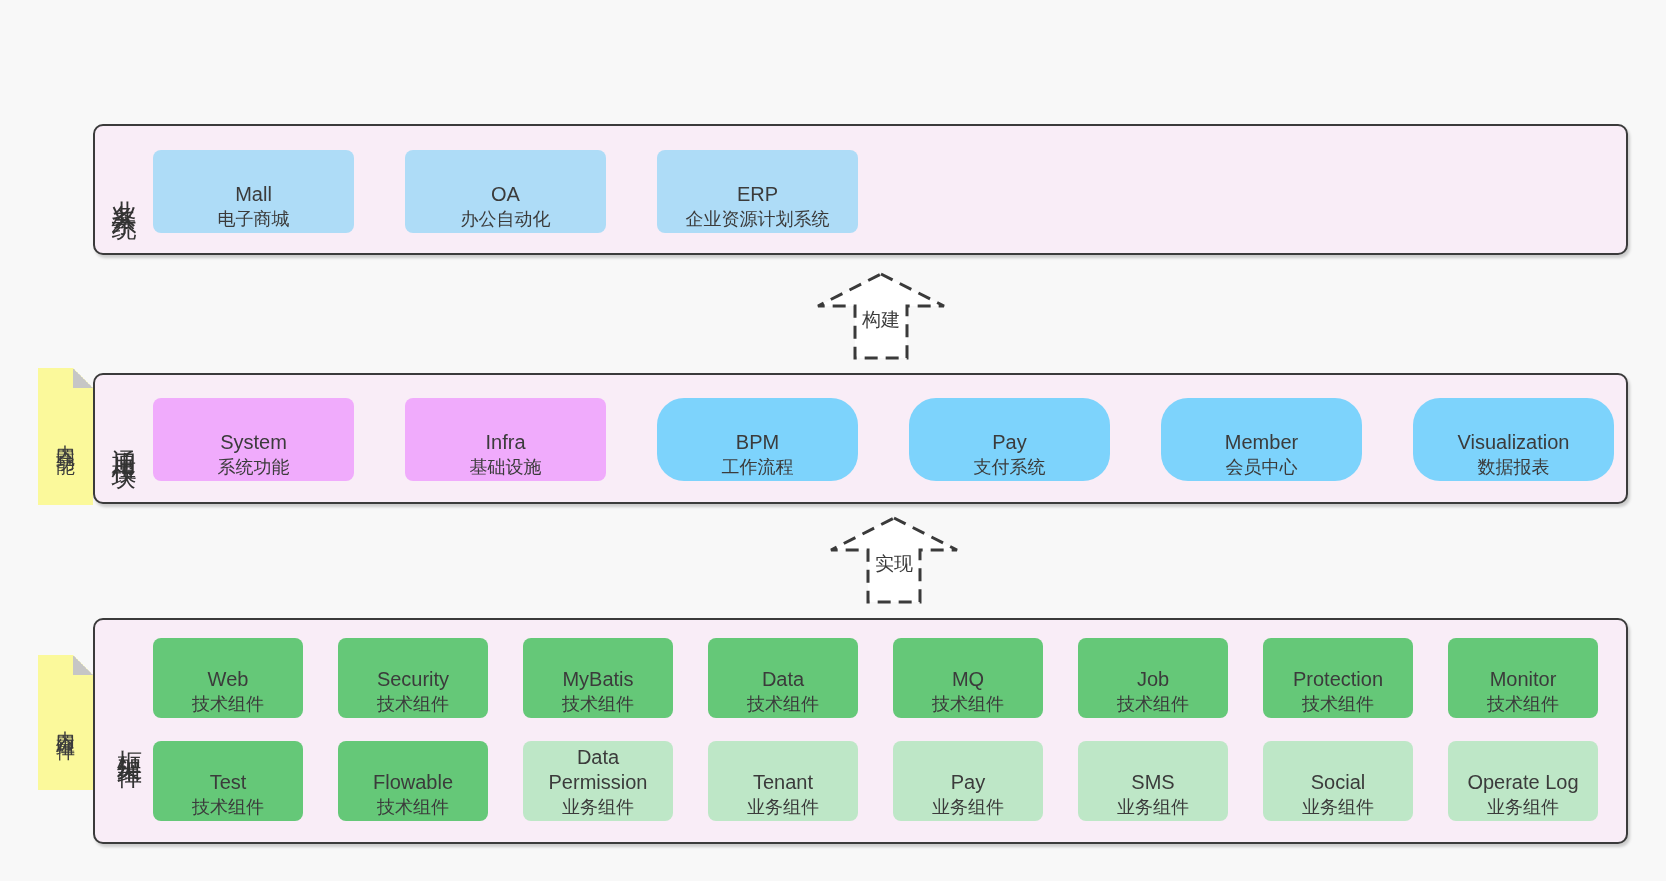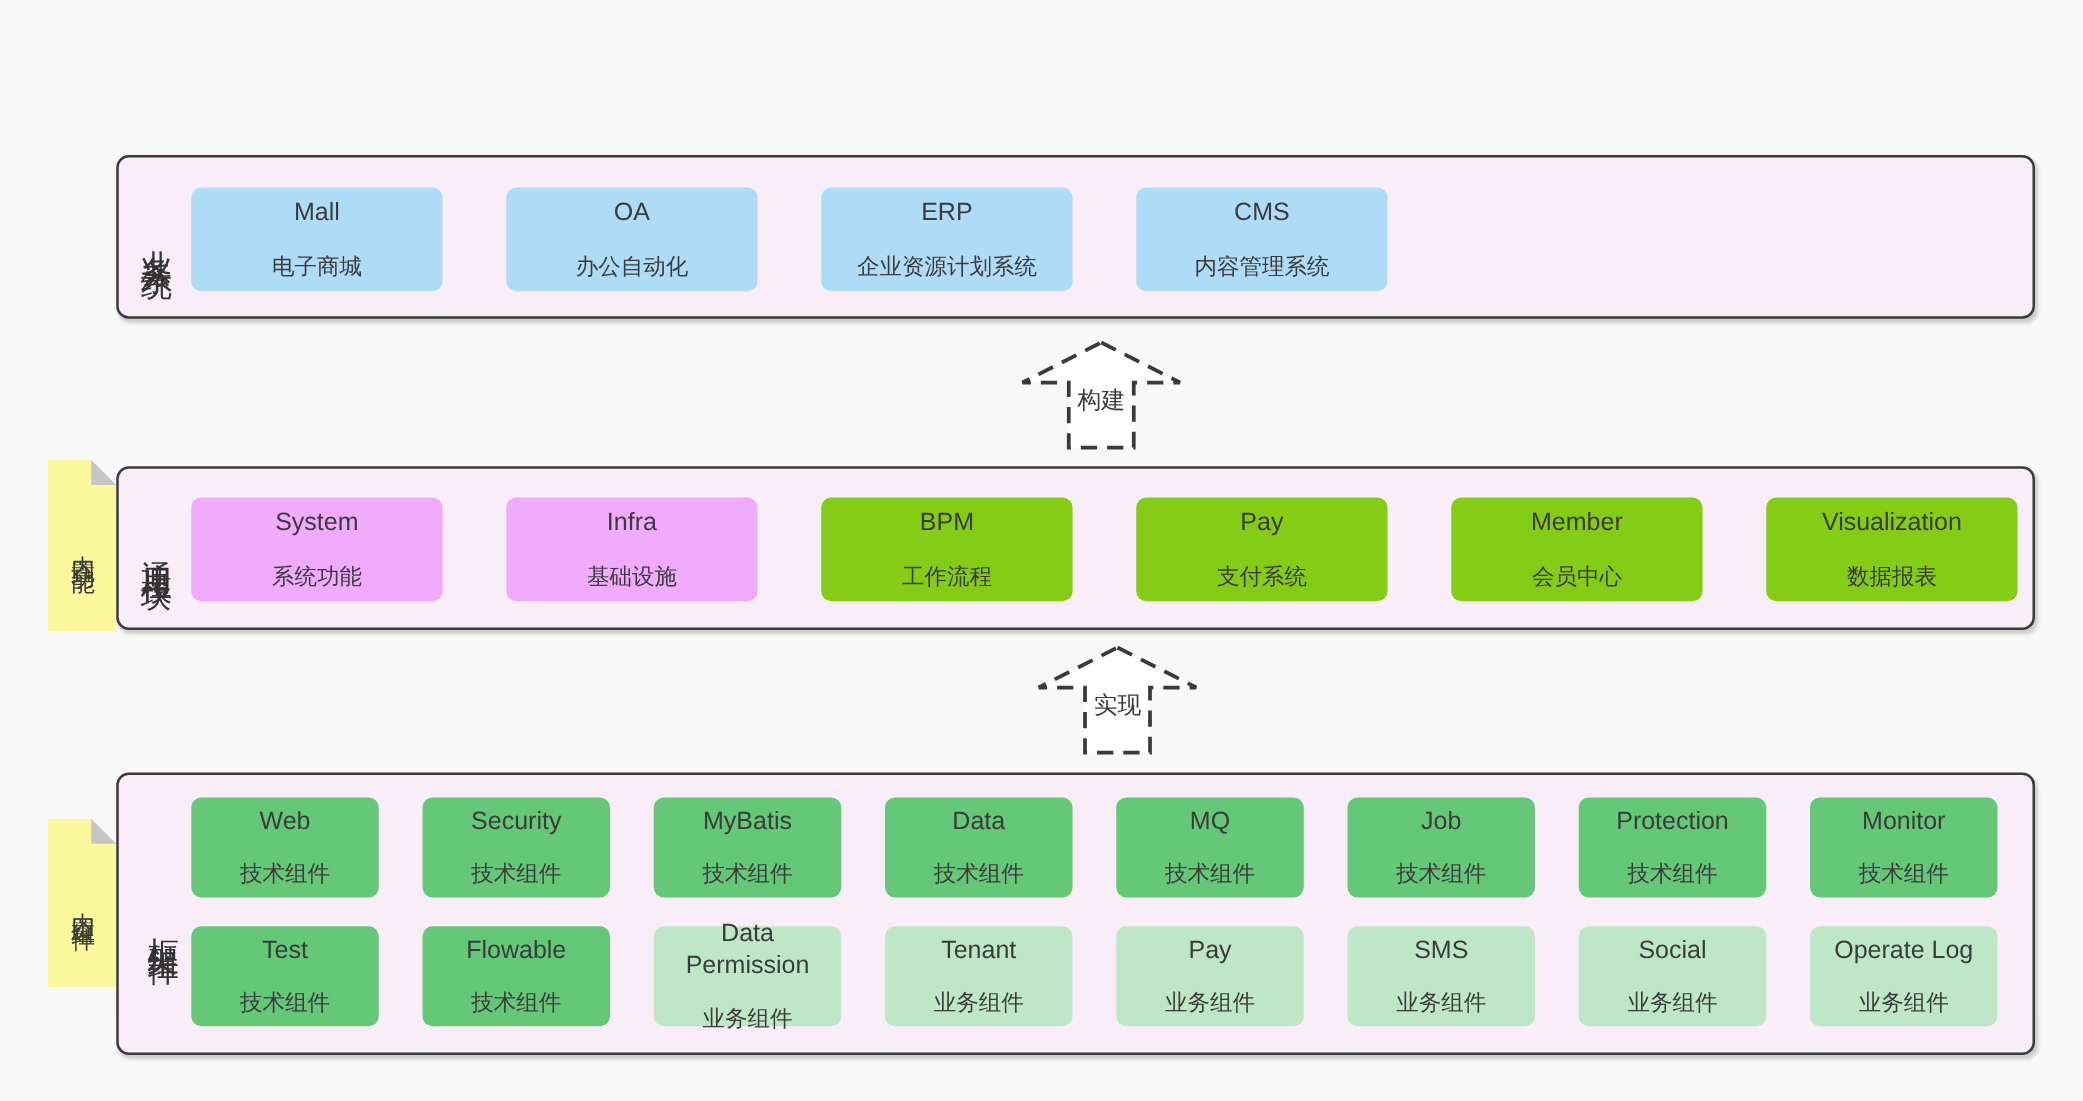--- a/index.html
+++ b/index.html
@@ -26,30 +26,30 @@
   .rows{position:absolute;left:58px;display:flex;flex-direction:column;gap:23px;}
   .band-1 .rows{top:24px;}
   .band-2 .rows{top:23px;}
   .band-3 .rows{top:18px;}
   .row{display:flex;}
   .band-1 .row,.band-2 .row{gap:51px;}
   .band-3 .row{gap:35px;}
   
   .box{
     box-sizing:border-box;border-radius:8px;
-    display:flex;flex-direction:column;align-items:center;justify-content:center;
-    text-align:center;line-height:1.28;padding:2px 19px;gap:18px;
+    display:flex;flex-direction:column;align-items:center;justify-content:flex-end;
+    text-align:center;line-height:1.28;padding:2px 19px;
   }
   .band-1 .box,.band-2 .box{width:201px;height:83px;}
   .band-3 .box{width:150px;height:80px;}
   .box .en{font-size:20px;}
   .box .zh{font-size:18px;}
   .v-blue{background:#aedcf7;}
   .v-red{background:#f0abfc;}
-  .v-pink{background:#84cc16;}
+  .v-pink{background:#7dd3fc;border-radius:27px;}
   .v-green{background:#65c878;}
   .v-green-light{background:#bee7c7;}
   
   .sticky{
     position:absolute;left:38px;width:55px;background:#fbf99b;z-index:0;
     clip-path:polygon(0 0,calc(100% - 20px) 0,100% 20px,100% 100%,0 100%);
     display:flex;align-items:center;justify-content:center;
   }
   .sticky-1{top:368px;height:137px;}
   .sticky-2{top:655px;height:135px;}
@@ -107,24 +107,20 @@
             <div class="zh">电子商城</div>
           </div>
           <div class="box v-blue">
             <div class="en">OA</div>
             <div class="zh">办公自动化</div>
           </div>
           <div class="box v-blue">
             <div class="en">ERP</div>
             <div class="zh">企业资源计划系统</div>
           </div>
-          <div class="box v-blue">
-            <div class="en">CMS</div>
-            <div class="zh">内容管理系统</div>
-          </div>
         </div>
     </div>
   </div>
 
   <div class="band band-2">
     <div class="band-label">通用模块</div>
     <div class="rows">
       <div class="row">
           <div class="box v-red">
             <div class="en">System</div>

